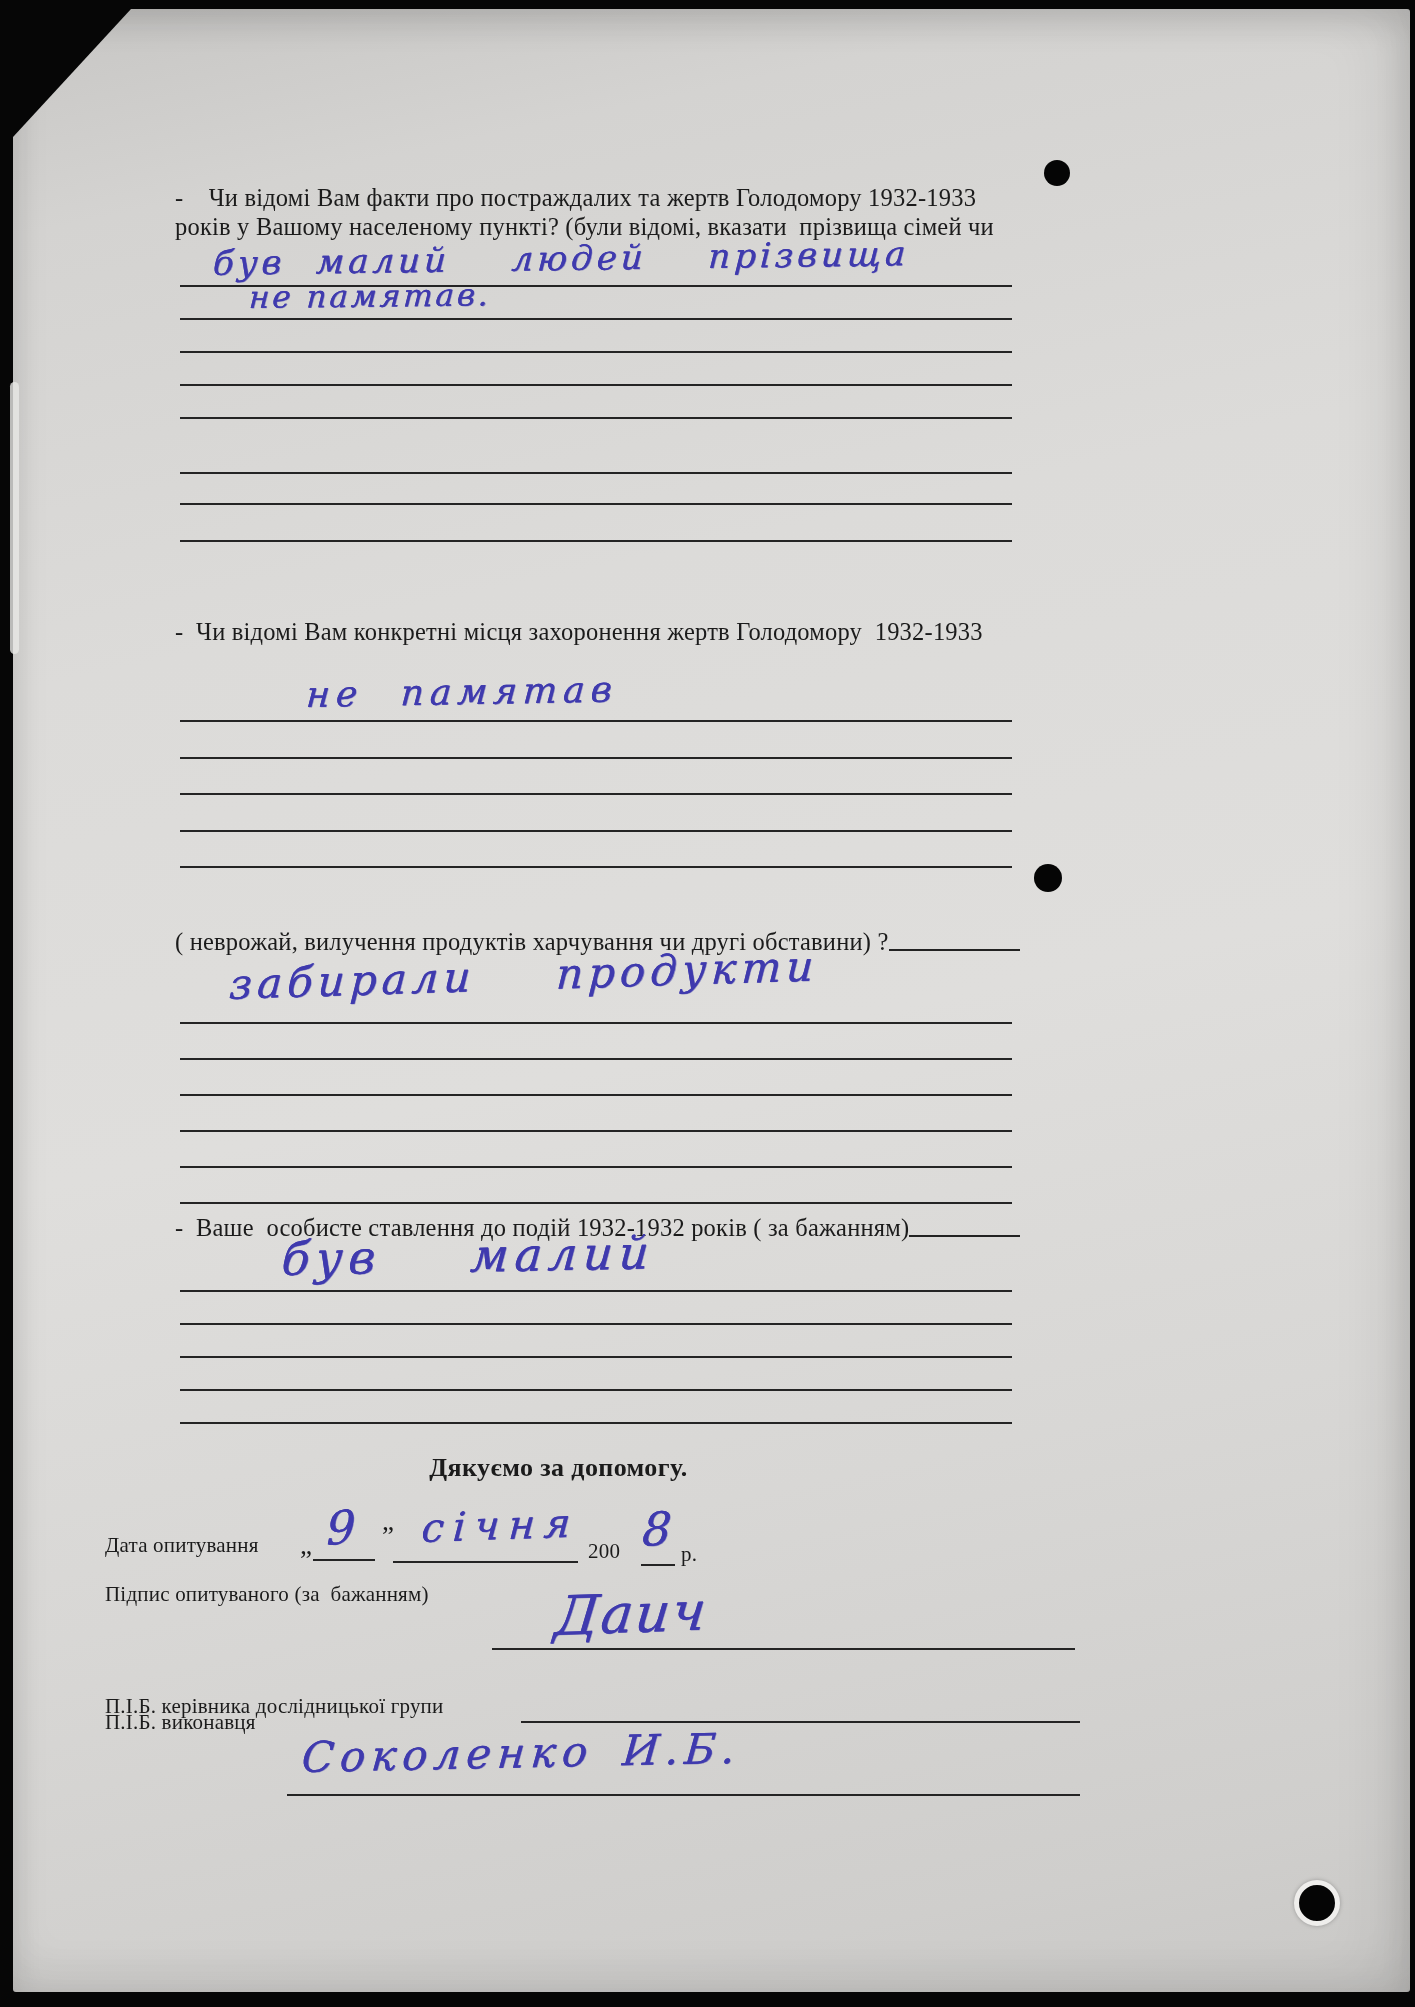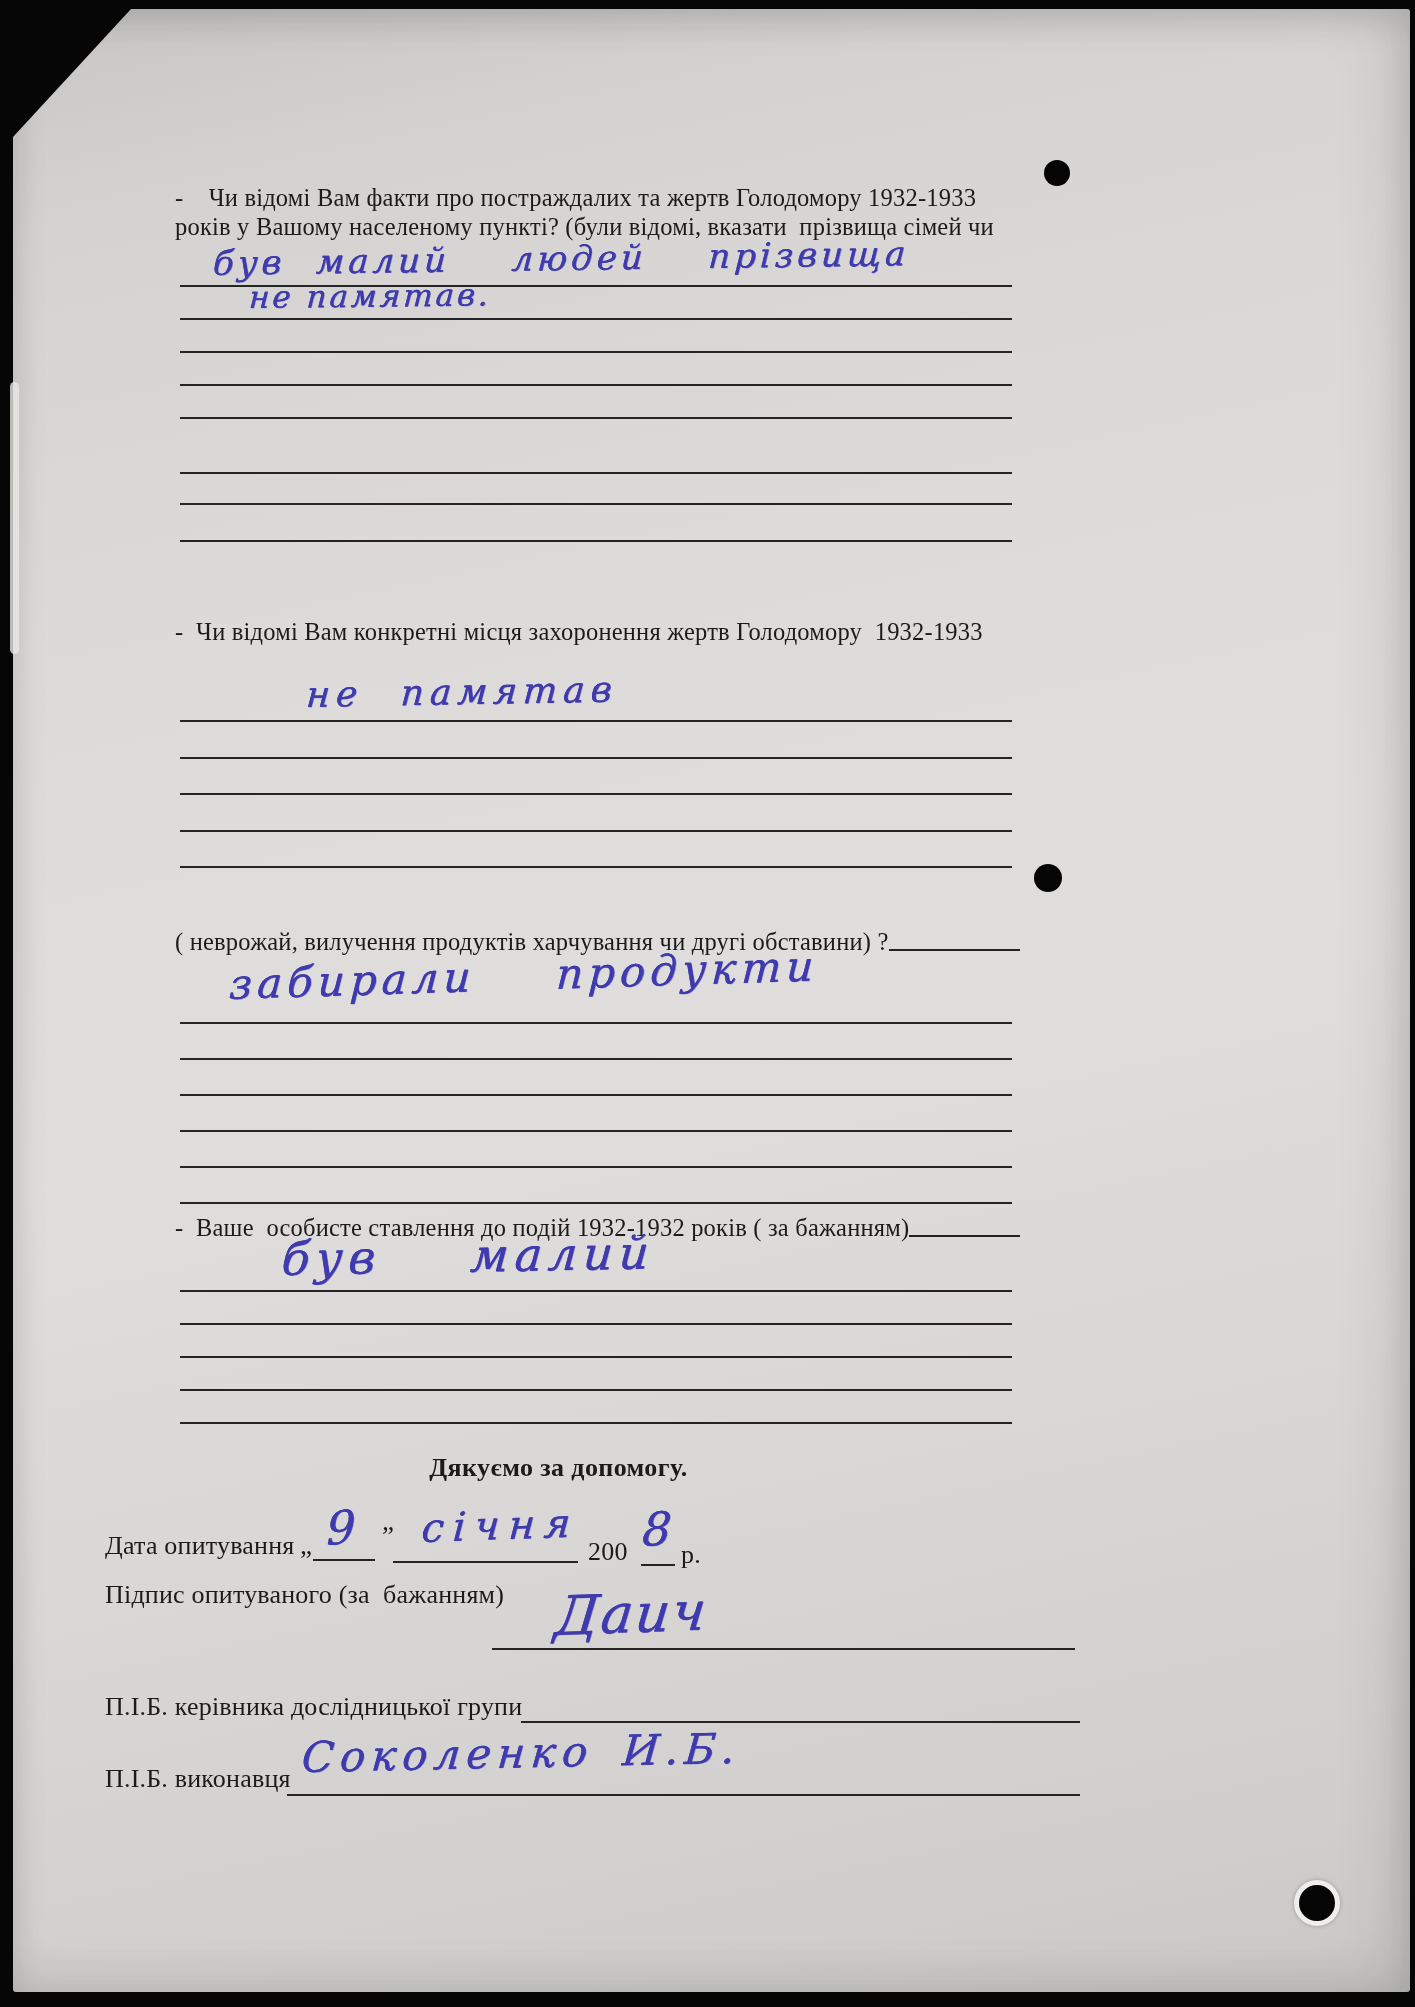--- a/index.html
+++ b/index.html
@@ -19,21 +19,21 @@
     position:absolute;left:13px;top:9px;width:118px;height:128px;
     background:var(--bg,#060606);
     clip-path:polygon(0 0,100% 0,0 100%);
   }
   .tear-left{
     position:absolute;left:10px;top:382px;width:9px;height:272px;
     background:#e9e8e6;border-radius:5px;opacity:.8;
   }
   .pt{
     position:absolute;color:var(--text,#1b1b1b);
-    font-size:26px;line-height:29px;white-space:pre;letter-spacing:.2px;
+    font-size:21px;line-height:29px;white-space:pre;letter-spacing:.2px;
   }
   .qblock{position:absolute;left:175px;width:845px;}
   .qline{white-space:pre;color:var(--text,#1b1b1b);font-size:24.5px;line-height:29px;letter-spacing:.2px;}
   .qflex{display:flex;align-items:flex-end;}
   .fill-line{flex:1 1 auto;border-bottom:2px solid #222;margin-bottom:5px;min-width:40px;}
   .aline{
     position:absolute;left:180px;width:832px;height:0;
     border-top:2px solid #242424;
   }
   .fline{position:absolute;height:0;border-top:2px solid #242424;}
@@ -133,21 +133,21 @@
   <div class="ink" style="left:641px;top:1503px;font-size:46px;transform:rotate(-3deg) skewX(-6deg)">8</div>
   <div class="pt" style="left:681px;top:1540px">р.</div>
 
   <div class="pt" style="left:105px;top:1580px">Підпис опитуваного (за  бажанням)</div>
   <div class="fline" style="left:492px;top:1648px;width:583px"></div>
   <div class="ink" style="left:552px;top:1585px;font-size:54px;letter-spacing:2px;transform:rotate(-2deg) skewX(-8deg)">Даич</div>
 
   <div class="pt" style="left:105px;top:1692px">П.І.Б. керівника дослідницької групи</div>
   <div class="fline" style="left:521px;top:1721px;width:559px"></div>
 
-  <div class="pt" style="left:105px;top:1764px">П.І.Б. виконавця</div>
+  <div class="pt" style="left:105px;top:1708px">П.І.Б. виконавця</div>
   <div class="fline" style="left:287px;top:1794px;width:793px"></div>
   <div class="ink" style="left:300px;top:1733px;font-size:42px;letter-spacing:6px;word-spacing:10px;transform:rotate(-1.2deg) skewX(-6deg)">Соколенко И.Б.</div>
 
   <div class="hole" style="left:1044px;top:160px;width:26px;height:26px"></div>
   <div class="hole" style="left:1034px;top:864px;width:28px;height:28px"></div>
   <div class="hole ringed" style="left:1294px;top:1880px;width:36px;height:36px"></div>
 
 </div>
 
 </body></html>

